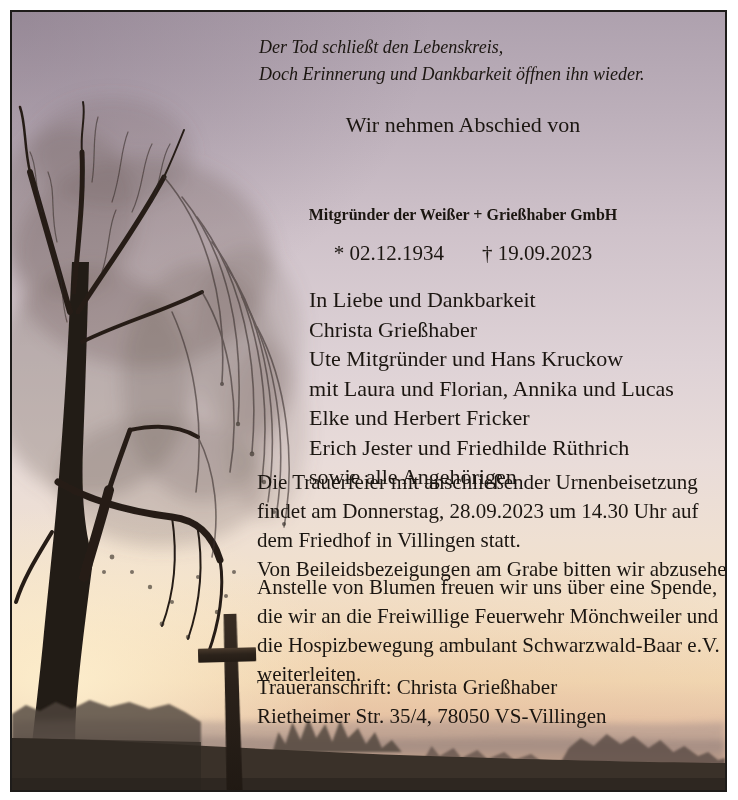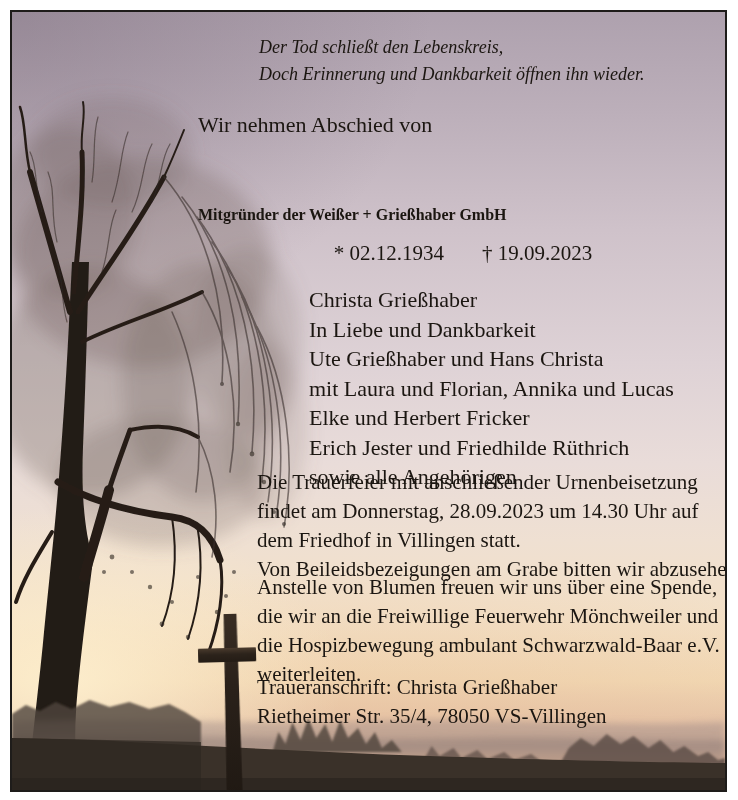--- a/index.html
+++ b/index.html
@@ -32,21 +32,21 @@
     clip-path:polygon(10% 0,90% 0,100% 100%,0 100%);
   }
   .cross-h{
     position:absolute;left:0;top:34px;width:58px;height:14px;
     background:linear-gradient(180deg,#4a3b2d 0%,#2c231b 45%,#241c15 100%);
     border-radius:1px;
   }
   .text-layer{position:absolute;inset:0;z-index:10;}
   .tblock{position:absolute;white-space:nowrap;}
   .verse{left:247px;top:22px;font-style:italic;font-size:18px;line-height:27px;}
-  .centered{left:186px;width:530px;text-align:left;}
+  .centered{left:186px;width:530px;text-align:center;}
   .intro{top:100px;font-size:22px;}
   .name{top:122px;font-size:56px;line-height:1.18;letter-spacing:.5px;}
   .role{top:194px;font-size:16px;font-weight:bold;}
   .dates{top:229px;font-size:21px;display:flex;justify-content:center;gap:38px;}
   .family{left:297px;top:273px;font-size:22px;line-height:29.5px;}
   .para{left:245px;font-size:21px;line-height:29px;}
   .para1{top:456px;}
   .para2{top:561px;}
   .address{top:661px;}
   .tblock div{white-space:nowrap;}
@@ -183,23 +183,23 @@
 
 
       <div class="tblock centered role">Mitgründer der Weißer + Grießhaber GmbH</div>
 
       <div class="tblock centered dates">
         <span>* 02.12.1934</span>
         <span>† 19.09.2023</span>
       </div>
 
       <div class="tblock family">
+        <div>In Liebe und Dankbarkeit</div>
         <div>Christa Grießhaber</div>
-        <div>In Liebe und Dankbarkeit</div>
-        <div>Ute Grießhaber und Hans Christa</div>
+        <div>Ute Mitgründer und Hans Kruckow</div>
         <div>mit Laura und Florian, Annika und Lucas</div>
         <div>Elke und Herbert Fricker</div>
         <div>Erich Jester und Friedhilde Rüthrich</div>
         <div>sowie alle Angehörigen</div>
       </div>
 
       <div class="tblock para para1">
         <div>Die Trauerfeier mit anschließender Urnenbeisetzung</div>
         <div>findet am Donnerstag, 28.09.2023 um 14.30 Uhr auf</div>
         <div>dem Friedhof in Villingen statt.</div>

